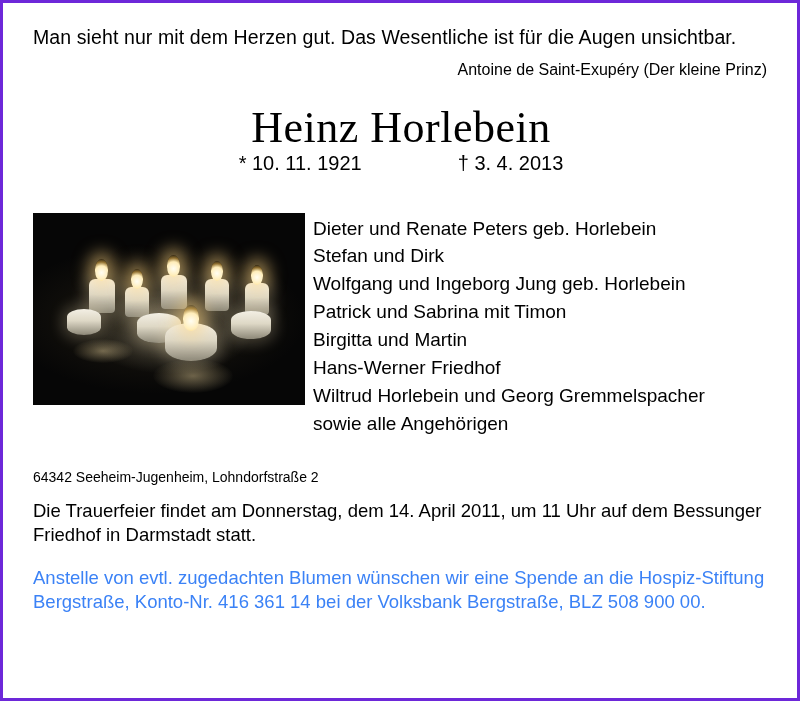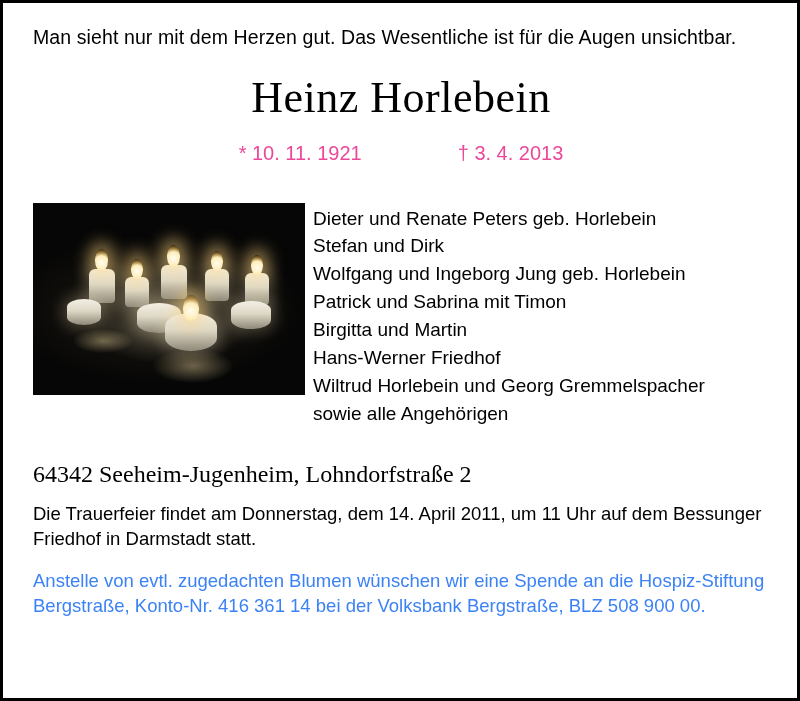--- a/index.html
+++ b/index.html
@@ -10,21 +10,21 @@
   body {
     font-family: "Liberation Sans", sans-serif;
     color: #000000;
   }
   .obituary {
     position: relative;
     width: 800px;
     height: 701px;
     background: #ffffff;
     box-sizing: border-box;
-    border: 3px solid #000000;
+    border: 3px solid #6d28d9;
     overflow: hidden;
   }
   .inner {
     padding: 22px 28px 0 30px;
   }
   .quote {
     font-size: 19.5px;
     line-height: 1.25;
     letter-spacing: 0.1px;
     color: #000;
@@ -41,26 +41,25 @@
     text-align: center;
   }
   .deceased-name {
     font-size: 44px;
     letter-spacing: 0.5px;
     color: #000;
     line-height: 1.05;
     font-family: Liberation Serif, serif;
   }
   .dates {
-    margin-top: 20px;
     font-size: 20px;
     display: flex;
     justify-content: center;
     gap: 96px;
-    color: #ec4899;
+    color: #000000;
   }
   .middle {
     margin-top: 38px;
     display: flex;
     align-items: flex-start;
     gap: 8px;
   }
   .photo {
     width: 272px;
     height: 192px;
@@ -102,24 +101,23 @@
     font-size: 19px;
     line-height: 1.47;
     white-space: nowrap;
     color: #000;
   }
   .footer {
     padding: 0 28px 0 30px;
     margin-top: 30px;
   }
   .address {
-    font-size: 24px;
+    font-size: 14px;
     line-height: 1.35;
     color: #000;
-    font-family: Liberation Serif, serif;
   }
   .ceremony {
     margin-top: 12px;
     font-size: 18.5px;
     line-height: 1.32;
     color: #000;
   }
   .donation {
     margin-top: 18px;
     font-size: 18.5px;
@@ -127,20 +125,21 @@
     color: #3b82f6;
   }
 </style>
 </head>
 <body>
 
 <div class="obituary">
 
   <div class="inner">
     <div class="quote">Man sieht nur mit dem Herzen gut. Das Wesentliche ist für die Augen unsichtbar.</div>
+    <div class="attribution">Antoine de Saint-Exupéry (Der kleine Prinz)</div>
 
     <div class="name-block">
       <div class="deceased-name">Heinz Horlebein</div>
       <div class="dates">
         <span>* 10. 11. 1921</span>
         <span>† 3. 4. 2013</span>
       </div>
     </div>
 
     <div class="middle">

